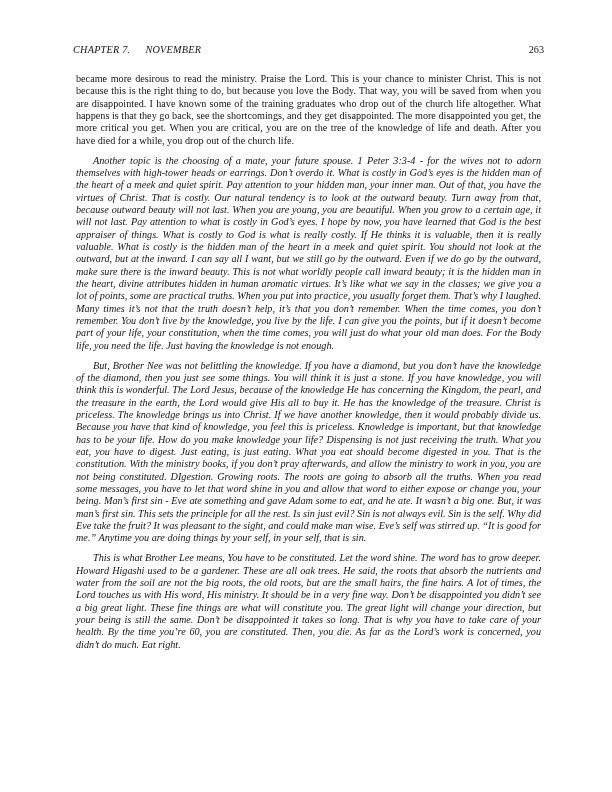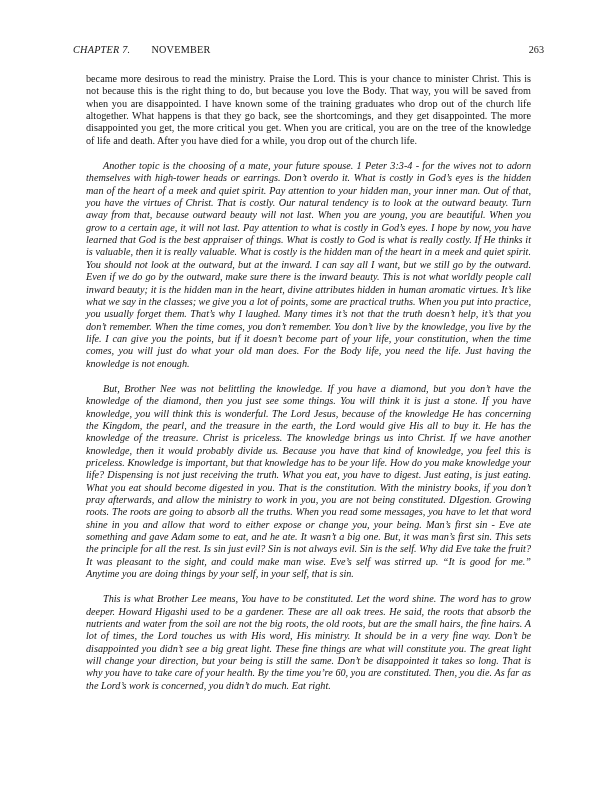--- a/index.html
+++ b/index.html
@@ -23,37 +23,38 @@
       justify-content: space-between;
       align-items: baseline;
       font-size: 10.2px;
       line-height: 12px;
     }
     .running-header .chapter-label {
       font-style: italic;
       letter-spacing: 0.25px;
     }
     .running-header .section-label {
+      font-style: italic;
       letter-spacing: 0.25px;
-      margin-left: 21px;
+      margin-left: 15px;
     }
     .running-header .page-number {
       font-style: normal;
       margin-left: 33px;
     }
     .body-text {
       margin-top: 17px;
       font-size: 10.2px;
       line-height: 12.35px;
       text-align: justify;
       text-justify: inter-word;
       hyphens: none;
     }
     .body-text p {
-      margin: 13px;
+      margin: 3px;
     }
     .body-text p + p {
       margin-top: 7.5px;
     }
     .body-text p.indent {
       text-indent: 17px;
       font-style: italic;
     }
   </style>
 </head>

